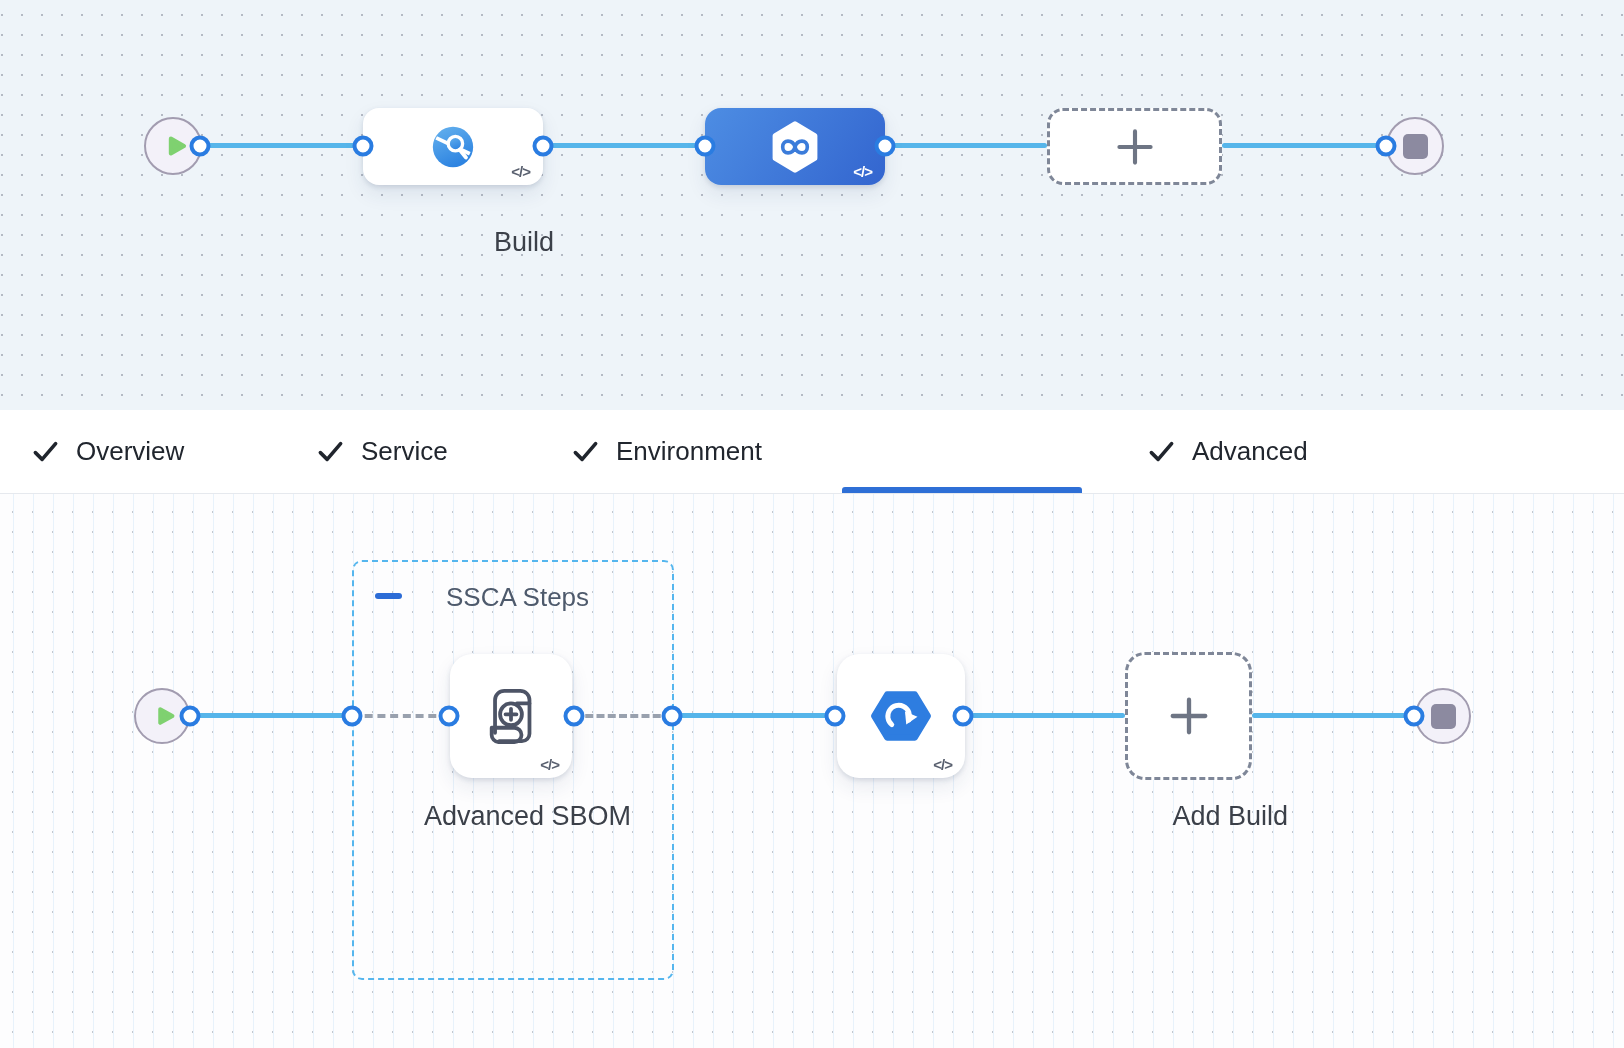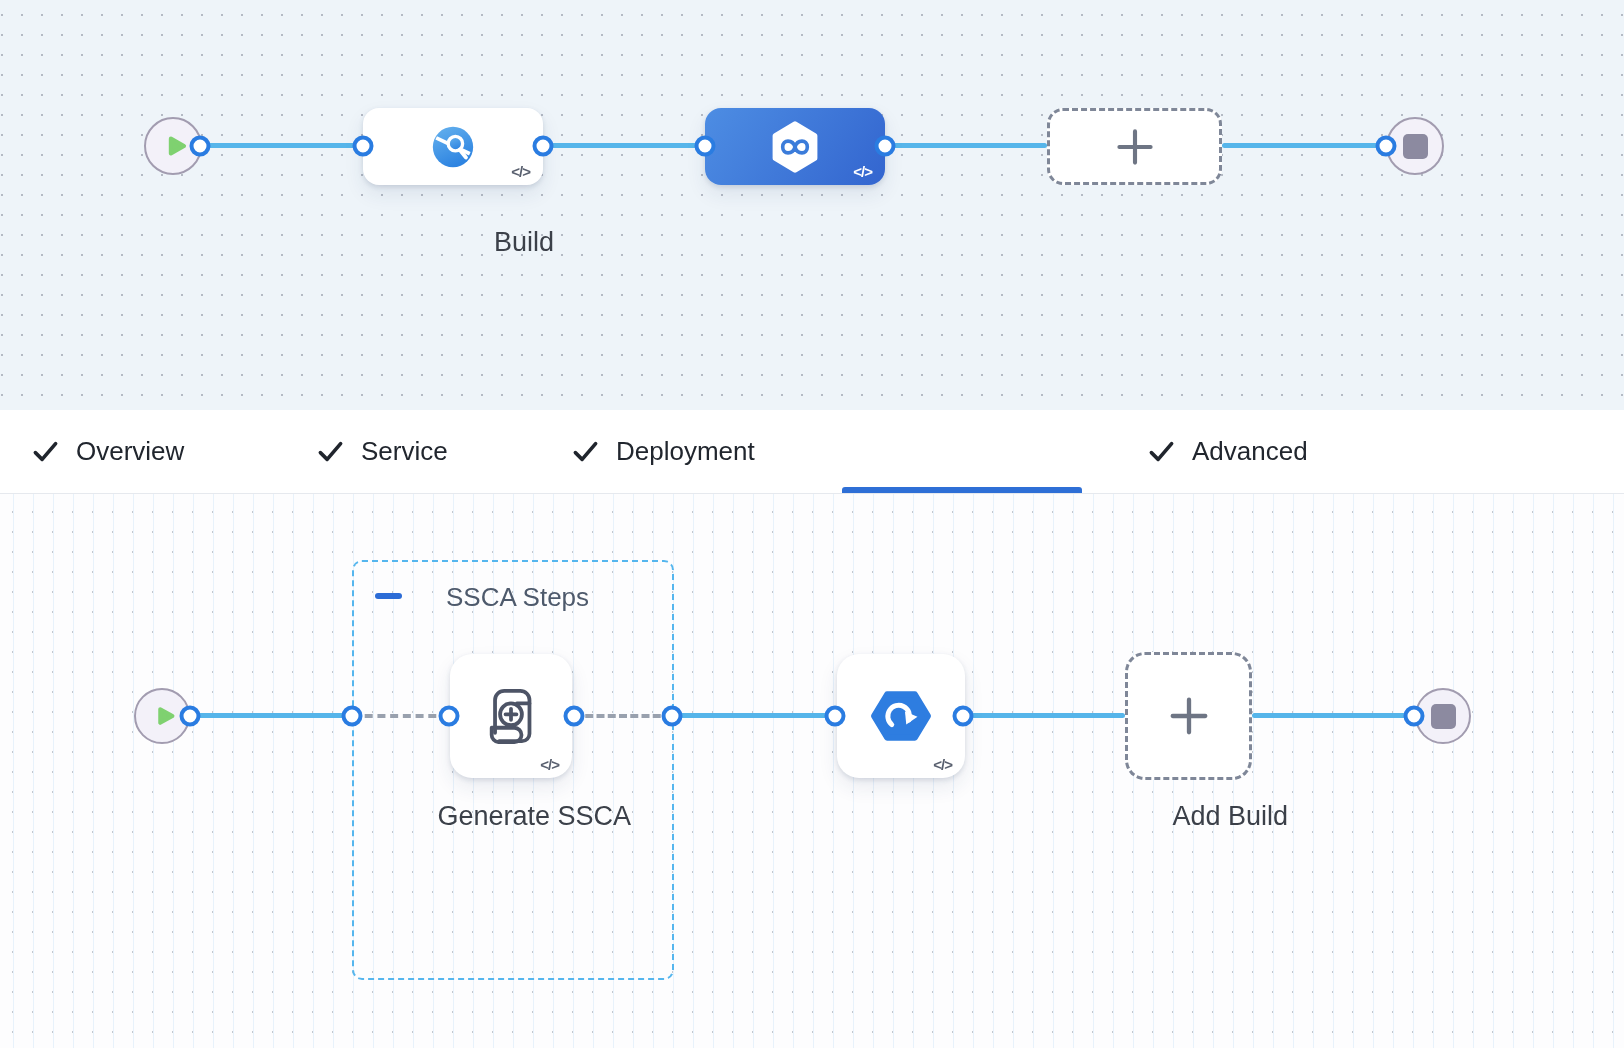--- a/index.html
+++ b/index.html
@@ -165,21 +165,21 @@
         </svg>
       </span>
     <span>Service</span>
   </div>
   <div class="tab" style="left:572px">
     <span>
         <svg viewBox="0 0 24 24" width="27" height="27">
           <path d="M3 13 L9 19 L21 5" fill="none" stroke="#20252d" stroke-width="3.2" stroke-linecap="round" stroke-linejoin="round"></path>
         </svg>
       </span>
-    <span>Deployment</span>
+    <span>Environment</span>
   </div>
   <div class="tab" style="left:1148px">
     <span>
         <svg viewBox="0 0 24 24" width="27" height="27">
           <path d="M3 13 L9 19 L21 5" fill="none" stroke="#20252d" stroke-width="3.2" stroke-linecap="round" stroke-linejoin="round"></path>
         </svg>
       </span>
     <span>Advanced</span>
   </div>
   <div class="tab-underline"></div>
@@ -224,21 +224,21 @@
       <svg viewBox="0 0 48 48" width="46" height="46">
           <path d="M24 7 V41 M7 24 H41" stroke="#6e7584" stroke-width="4.5" stroke-linecap="round"></path>
         </svg>
     </span>
   </div>
 
   <div class="terminal small" style="left:1415px;top:688px">
     <span class="stop-square"></span>
   </div>
 
-  <div class="node-label" style="left:391px;top:796px;width:240px">Generate SSCA</div>
+  <div class="node-label" style="left:391px;top:796px;width:240px">Advanced SBOM</div>
   <div class="node-label" style="left:1088px;top:796px;width:200px">Add Build</div>
 
   <div class="dot" style="left:190px;top:716px"></div>
   <div class="dot" style="left:352px;top:716px"></div>
   <div class="dot" style="left:449px;top:716px"></div>
   <div class="dot" style="left:574px;top:716px"></div>
   <div class="dot" style="left:672px;top:716px"></div>
   <div class="dot" style="left:835px;top:716px"></div>
   <div class="dot" style="left:963px;top:716px"></div>
   <div class="dot" style="left:1414px;top:716px"></div>

